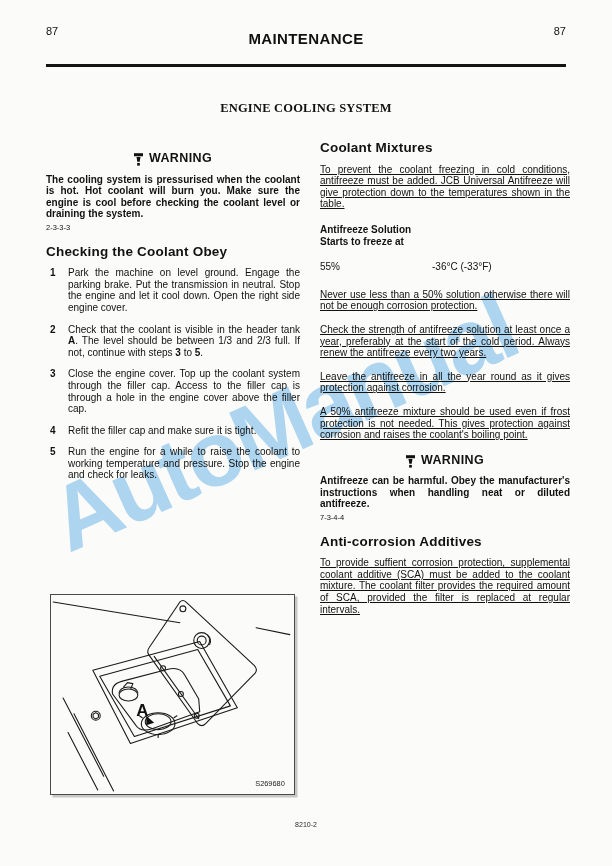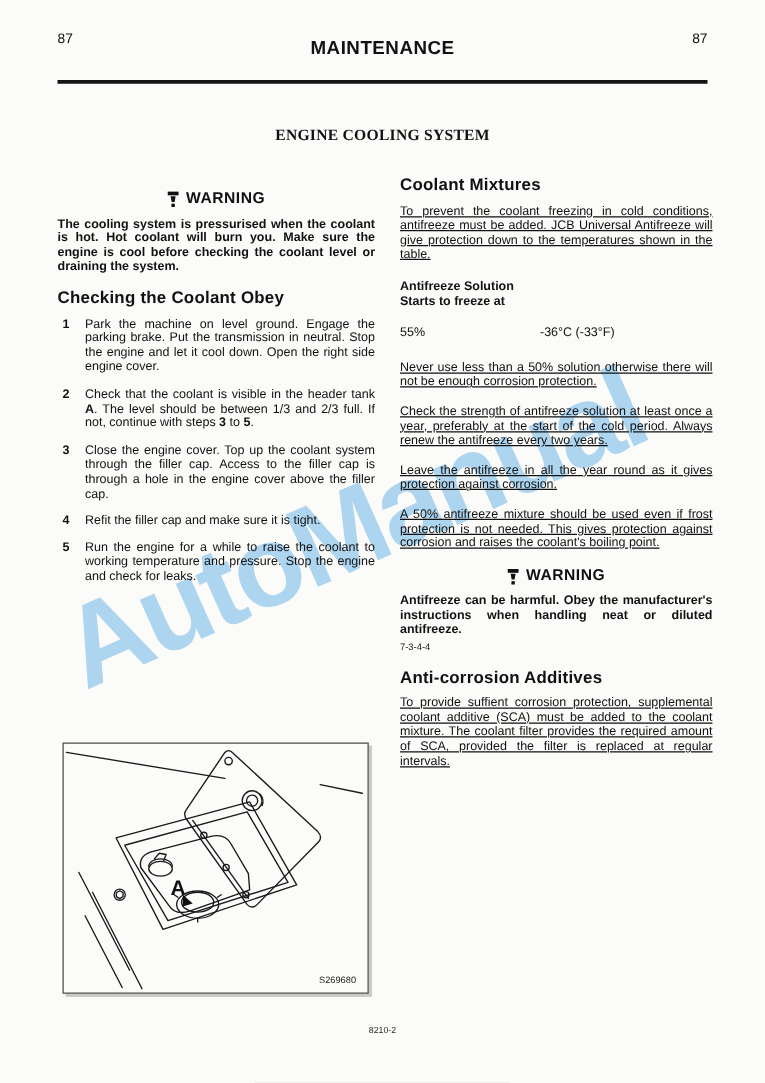--- a/index.html
+++ b/index.html
@@ -71,20 +71,21 @@
       <span class="wicon">
         <svg width="9" height="13" viewBox="0 0 10 14" fill="#111">
           <rect x="0" y="0" width="10" height="3.4"></rect>
           <path d="M2.8 4.3 L7.2 4.3 L6.3 9.4 L3.7 9.4 Z"></path>
           <rect x="3.5" y="10.8" width="3" height="3"></rect>
         </svg>
       </span>
       <span>WARNING</span>
     </div>
     <p class="warn-body">The cooling system is pressurised when the coolant is hot.  Hot coolant will burn you.  Make sure the engine is cool before checking the coolant level or draining the system.</p>
+    <p class="safety-code">2-3-3-3</p>
 
     <div class="h2">Checking the Coolant Obey</div>
 
     <div class="step">
       <span class="step-num">1</span>
       <span>Park the machine on level ground.  Engage the parking brake.  Put the transmission in neutral.  Stop the engine and let it cool down.  Open the right side engine cover.</span>
     </div>
     <div class="step">
       <span class="step-num">2</span>
       <span>Check that the coolant is visible in the header tank <b>A</b>. The level should be between 1/3 and 2/3 full. If not, continue with steps <b>3</b> to <b>5</b>.</span>

